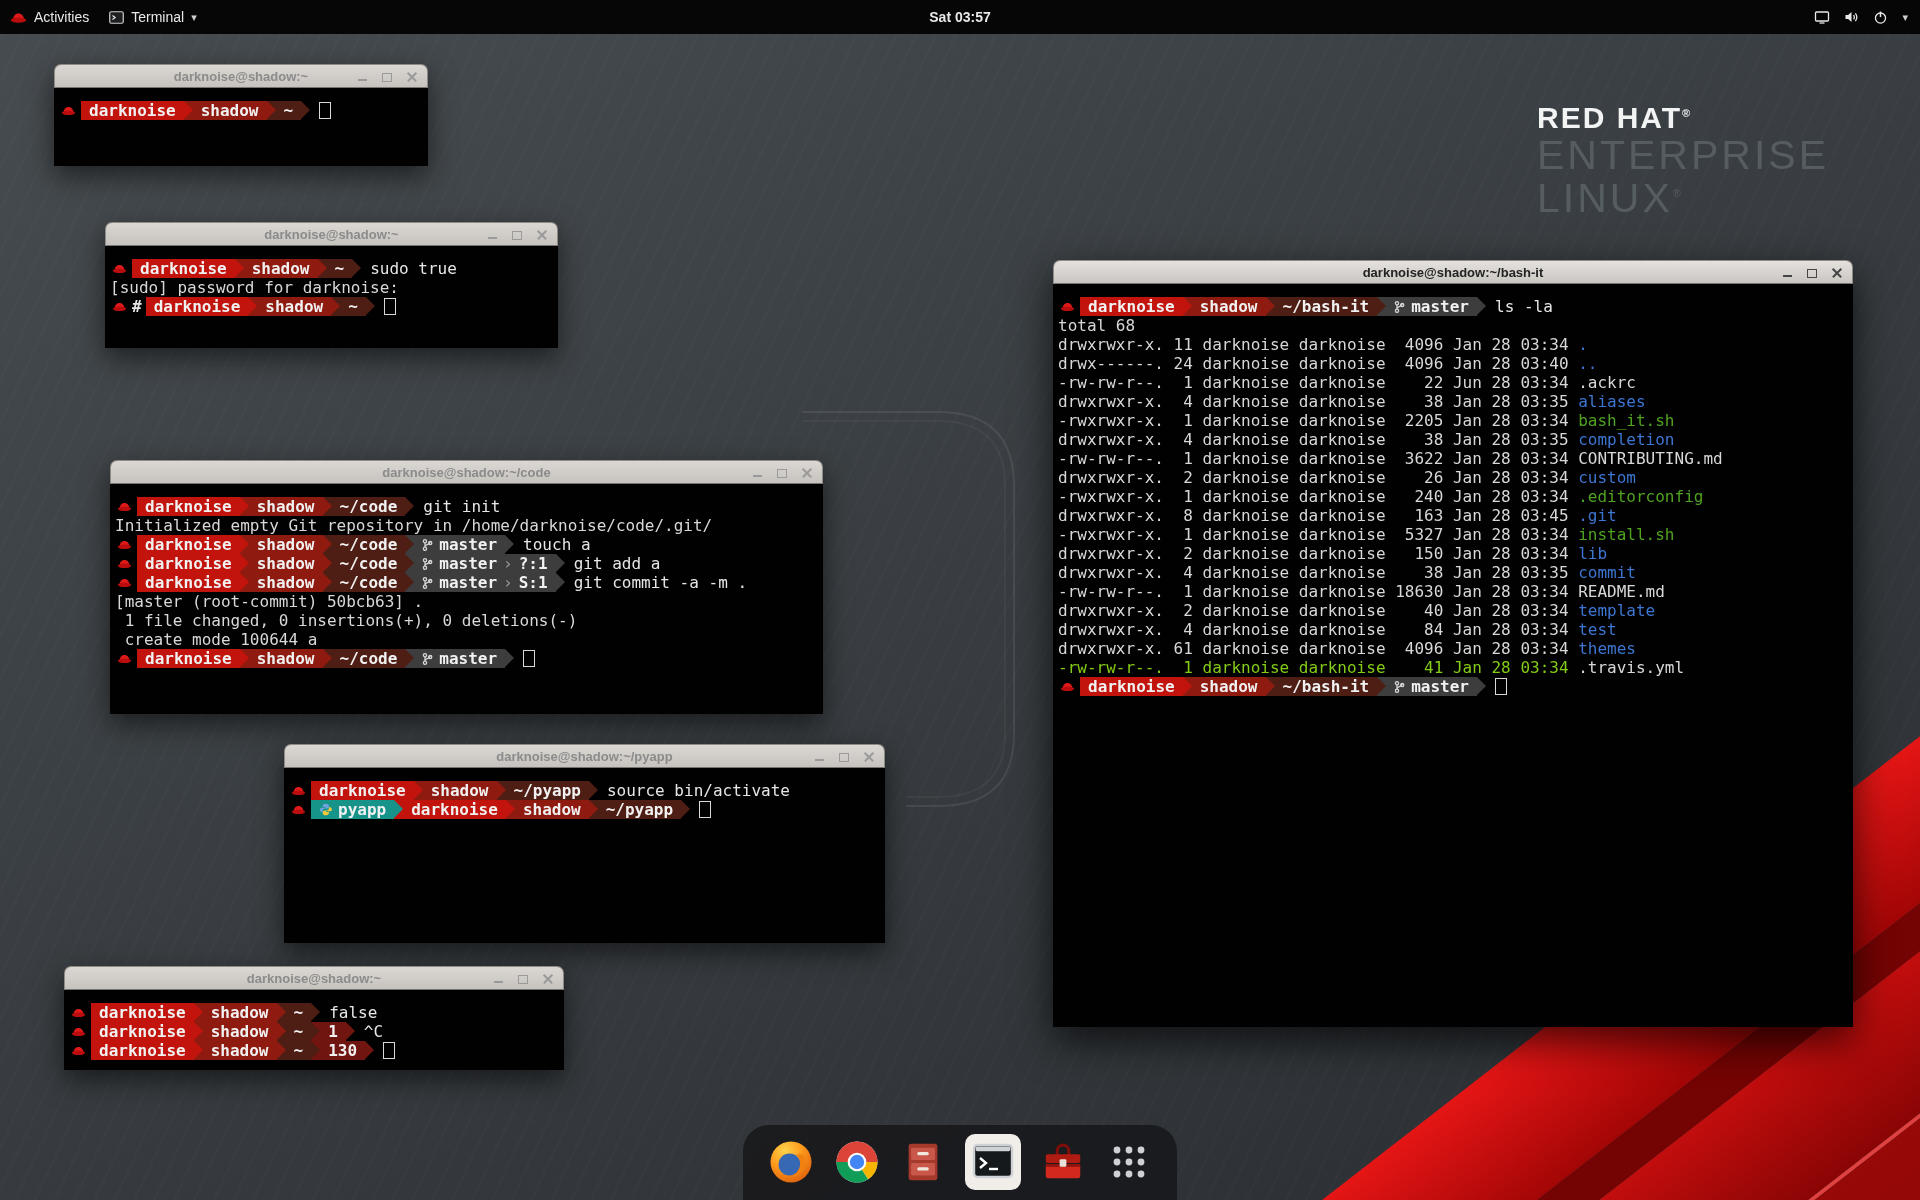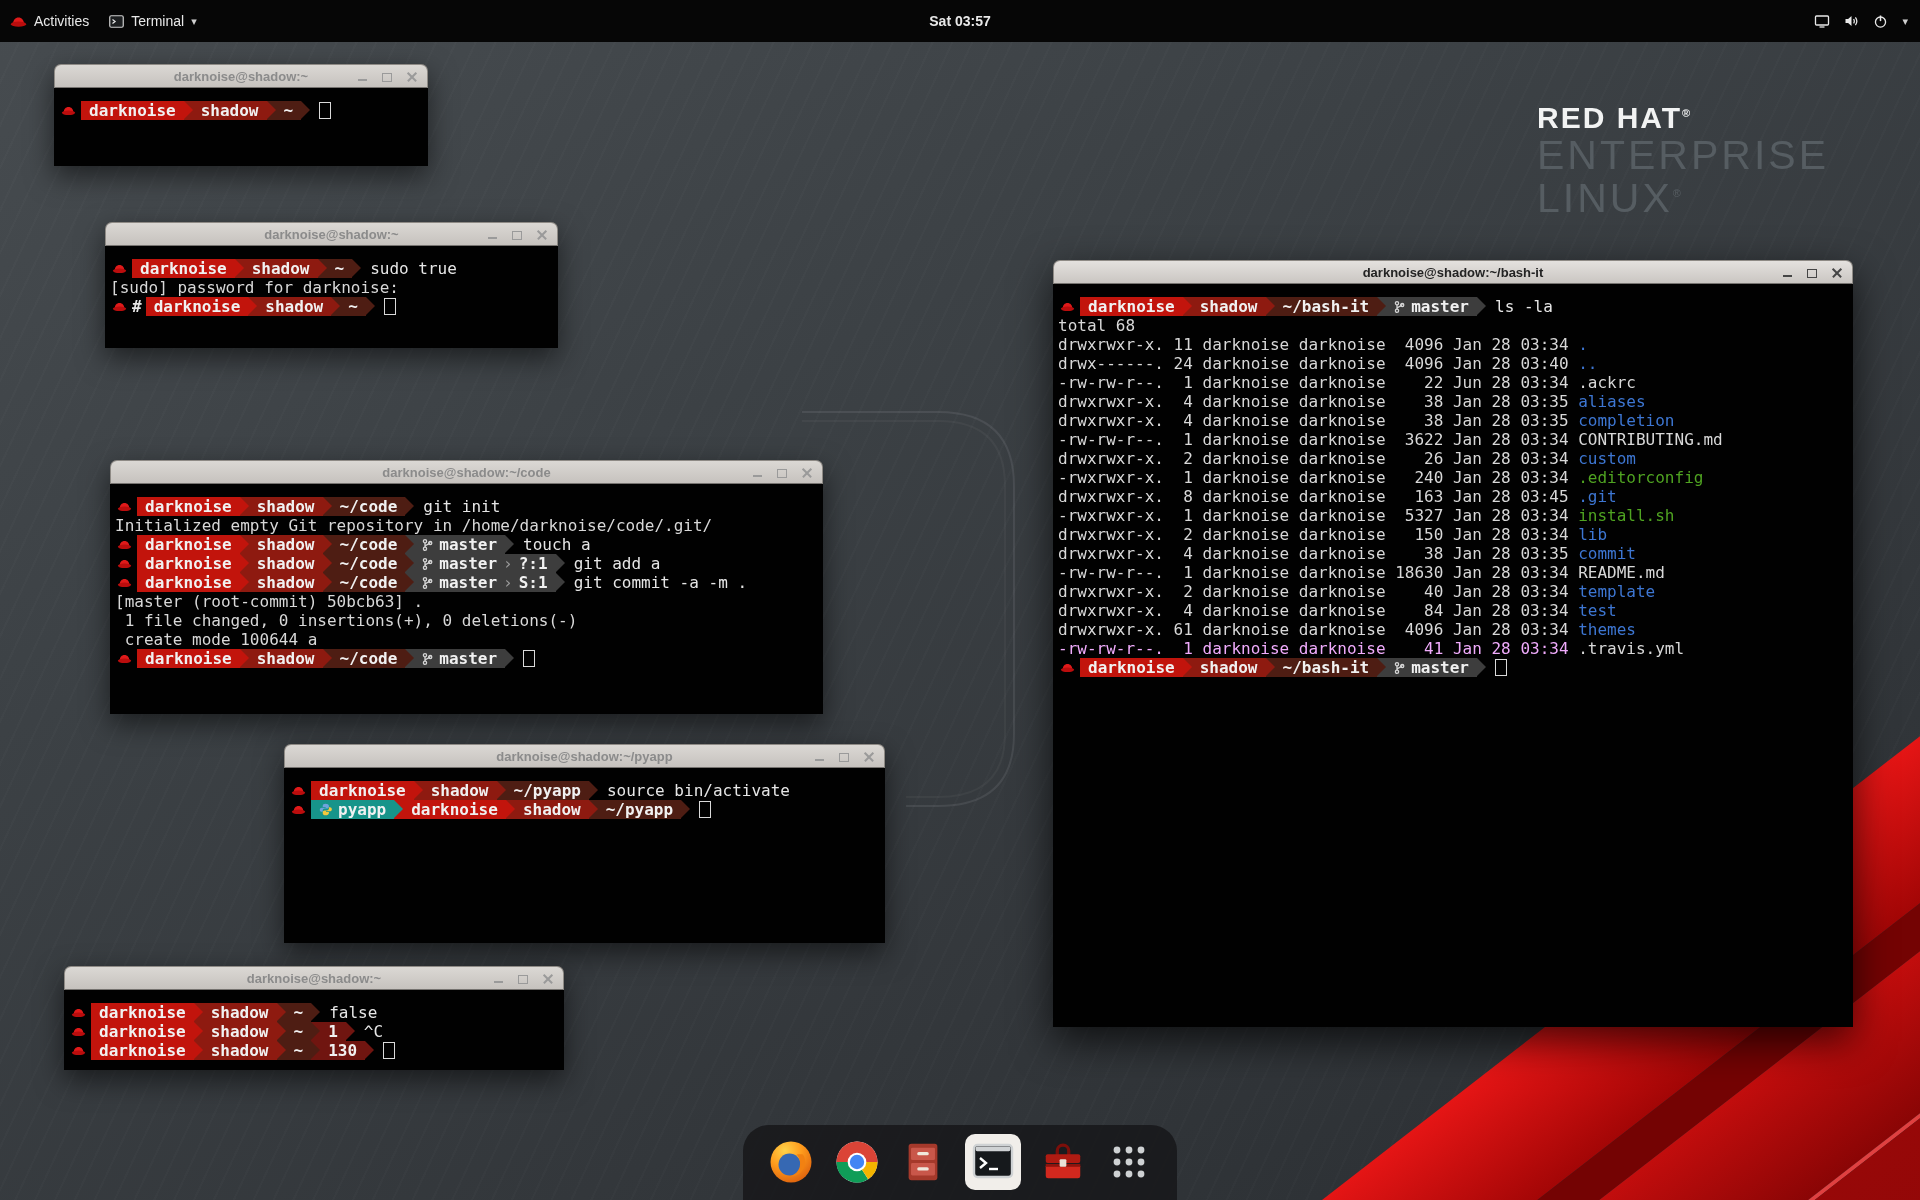--- a/index.html
+++ b/index.html
@@ -4,21 +4,21 @@
 <style>
   html,body{margin:0;padding:0}
   body{
     width:1920px;height:1200px;overflow:hidden;position:relative;
     background:linear-gradient(155deg,#474c50 0%,#3c4145 35%,#33373b 70%,#2a2e32 100%);
     font-family:"Liberation Sans","DejaVu Sans",sans-serif;
   }
   body::before{content:"";position:absolute;inset:0;z-index:0;
     background:repeating-linear-gradient(115deg,transparent 0 16px,rgba(255,255,255,.015) 16px 18px);}
   
-  .topbar{position:absolute;top:0;left:0;right:0;height:42px;background:#060606;color:#e8e8e8;
+  .topbar{position:absolute;top:0;left:0;right:0;height:34px;background:#060606;color:#e8e8e8;
     display:flex;align-items:center;z-index:60;font-size:14px}
   .tb-item{display:flex;align-items:center;gap:7px;height:26px;padding:0 10px;cursor:default}
   .tb-center{position:absolute;left:50%;transform:translateX(-50%);font-weight:bold}
   .tb-right{margin-left:auto;display:flex;align-items:center;gap:14px;padding-right:12px;height:26px}
   .chev{font-size:11px;color:#cfcfcf;line-height:1}
   
   .brand{position:absolute;left:1537px;top:102px;z-index:1;line-height:1.06;user-select:none}
   .brand .l1{font-size:30px;font-weight:bold;letter-spacing:2px;color:#f2f3f3}
   .brand .l2,.brand .l3{font-size:41px;letter-spacing:3px;color:#565d62}
   .brand sup{font-size:11px;vertical-align:super}
@@ -672,33 +672,34 @@
         <span class="tri" style="background: transparent;">
           <i style="border-left-color: rgb(61, 61, 61);"></i>
         </span>
         <span class="cmd" style="color: rgb(230, 230, 230);">ls -la</span>
       </div>
       <div class="tline text" style="color: rgb(216, 216, 216);">total 68</div>
       <div class="tline text"><span style="color: rgb(216, 216, 216);">drwxrwxr-x. 11 darknoise darknoise  4096 Jan 28 03:34 </span><span style="color: rgb(61, 118, 210);">.</span></div>
       <div class="tline text"><span style="color: rgb(216, 216, 216);">drwx------. 24 darknoise darknoise  4096 Jan 28 03:40 </span><span style="color: rgb(61, 118, 210);">..</span></div>
       <div class="tline text"><span style="color: rgb(216, 216, 216);">-rw-rw-r--.  1 darknoise darknoise    22 Jun 28 03:34 </span><span style="color: rgb(216, 216, 216);">.ackrc</span></div>
       <div class="tline text"><span style="color: rgb(216, 216, 216);">drwxrwxr-x.  4 darknoise darknoise    38 Jan 28 03:35 </span><span style="color: rgb(61, 118, 210);">aliases</span></div>
+      <div class="tline text"><span style="color: rgb(216, 216, 216);">-rwxrwxr-x.  1 darknoise darknoise  2205 Jan 28 03:34 </span><span style="color: rgb(79, 163, 33);">bash_it.sh</span></div>
       <div class="tline text"><span style="color: rgb(216, 216, 216);">drwxrwxr-x.  4 darknoise darknoise    38 Jan 28 03:35 </span><span style="color: rgb(61, 118, 210);">completion</span></div>
       <div class="tline text"><span style="color: rgb(216, 216, 216);">-rw-rw-r--.  1 darknoise darknoise  3622 Jan 28 03:34 </span><span style="color: rgb(216, 216, 216);">CONTRIBUTING.md</span></div>
       <div class="tline text"><span style="color: rgb(216, 216, 216);">drwxrwxr-x.  2 darknoise darknoise    26 Jan 28 03:34 </span><span style="color: rgb(61, 118, 210);">custom</span></div>
       <div class="tline text"><span style="color: rgb(216, 216, 216);">-rwxrwxr-x.  1 darknoise darknoise   240 Jan 28 03:34 </span><span style="color: rgb(79, 163, 33);">.editorconfig</span></div>
       <div class="tline text"><span style="color: rgb(216, 216, 216);">drwxrwxr-x.  8 darknoise darknoise   163 Jan 28 03:45 </span><span style="color: rgb(61, 118, 210);">.git</span></div>
       <div class="tline text"><span style="color: rgb(216, 216, 216);">-rwxrwxr-x.  1 darknoise darknoise  5327 Jan 28 03:34 </span><span style="color: rgb(79, 163, 33);">install.sh</span></div>
       <div class="tline text"><span style="color: rgb(216, 216, 216);">drwxrwxr-x.  2 darknoise darknoise   150 Jan 28 03:34 </span><span style="color: rgb(61, 118, 210);">lib</span></div>
       <div class="tline text"><span style="color: rgb(216, 216, 216);">drwxrwxr-x.  4 darknoise darknoise    38 Jan 28 03:35 </span><span style="color: rgb(61, 118, 210);">commit</span></div>
       <div class="tline text"><span style="color: rgb(216, 216, 216);">-rw-rw-r--.  1 darknoise darknoise 18630 Jan 28 03:34 </span><span style="color: rgb(216, 216, 216);">README.md</span></div>
       <div class="tline text"><span style="color: rgb(216, 216, 216);">drwxrwxr-x.  2 darknoise darknoise    40 Jan 28 03:34 </span><span style="color: rgb(61, 118, 210);">template</span></div>
       <div class="tline text"><span style="color: rgb(216, 216, 216);">drwxrwxr-x.  4 darknoise darknoise    84 Jan 28 03:34 </span><span style="color: rgb(61, 118, 210);">test</span></div>
       <div class="tline text"><span style="color: rgb(216, 216, 216);">drwxrwxr-x. 61 darknoise darknoise  4096 Jan 28 03:34 </span><span style="color: rgb(61, 118, 210);">themes</span></div>
-      <div class="tline text"><span style="color: #f0abfc; margin-top: 31px;">-rw-rw-r--.  1 darknoise darknoise    41 Jan 28 03:34 </span><span style="color: rgb(216, 216, 216);">.travis.yml</span></div>
+      <div class="tline text"><span style="color: #84cc16; margin-top: 31px;">-rw-rw-r--.  1 darknoise darknoise    41 Jan 28 03:34 </span><span style="color: rgb(216, 216, 216);">.travis.yml</span></div>
       <div class="tline prompt">
         <svg class="hat" width="15" height="11" viewBox="0 0 18 13" xmlns="http://www.w3.org/2000/svg">
     <path d="M3.2 9C3.2 4.8 5.7 2.2 9 2.2s5.8 2.6 5.8 6.8" fill="#e01a1a"></path>
     <ellipse cx="9" cy="9.3" rx="8" ry="2.7" fill="#bb0d0d"></ellipse>
   </svg>
         <span class="seg" style="background: rgb(194, 20, 12);">
           <span>darknoise</span>
         </span>
         <span class="tri" style="background: rgb(142, 26, 16);">
           <i style="border-left-color: rgb(194, 20, 12);"></i>

